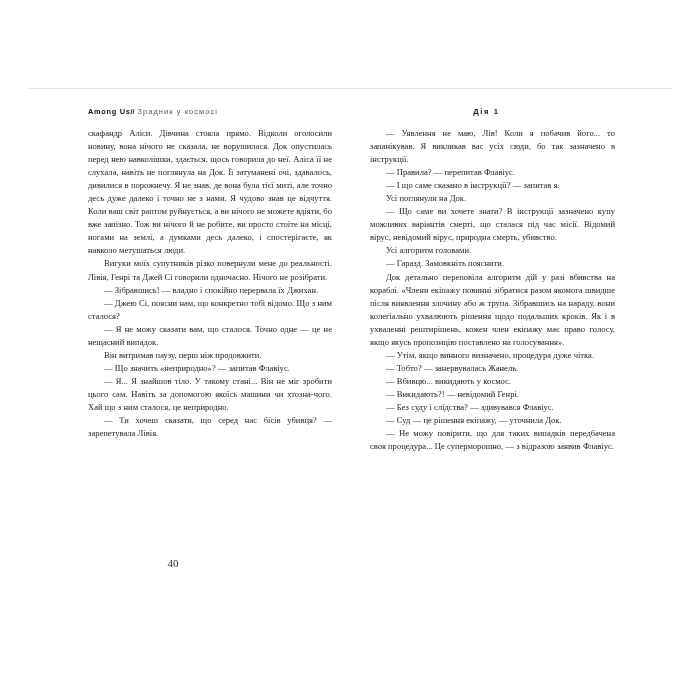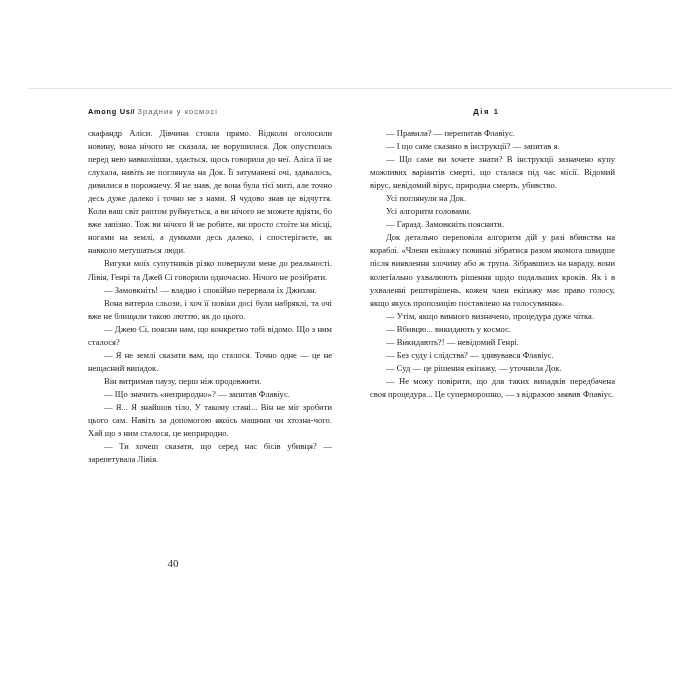--- a/index.html
+++ b/index.html
@@ -108,47 +108,48 @@
 <div id="book-spread">
 
   <div class="page page-left">
     <div class="running-head left">
       <span class="rh-brand">Among Us</span><span class="rh-sep">//</span> <span class="rh-sub">Зрадник у космосі</span>
     </div>
 
     <div class="body-col">
       <p class="noind">скафандр Аліси. Дівчина стояла прямо. Відколи оголосили новину, вона нічого не сказала, не ворушилася. Док опустилась перед нею навколішки, здається, щось говорила до неї. Аліса її не слухала, навіть не поглянула на Док. Її затуманені очі, здавалось, дивилися в порожнечу. Я не знав, де вона була тієї миті, але точно десь дуже далеко і точно не з нами. Я чудово знав це відчуття. Коли ваш світ раптом руйнується, а ви нічого не можете вдіяти, бо вже запізно. Тож ви нічого й не робите, ви просто стоїте на місці, ногами на землі, а думками десь далеко, і спостерігаєте, як навколо метушаться люди.</p>
       <p>Вигуки моїх супутників різко повернули мене до реальності. Лівія, Генрі та Джей Сі говорили одночасно. Нічого не розібрати.</p>
-      <p>— Замовкніть! — владно і спокійно перервала їх Джихан.</p>
-      <p>Вона витерла сльози, і хоч її повіки досі були набряклі, та очі вже не блищали такою люттю, як до цього.</p>
+      <p>— Зібравшись! — владно і спокійно перервала їх Джихан.</p>
       <p>— Джею Сі, поясни нам, що конкретно тобі відомо. Що з ним сталося?</p>
-      <p>— Я не землі сказати вам, що сталося. Точно одне — це не нещасний випадок.</p>
+      <p>— Я не можу сказати вам, що сталося. Точно одне — це не нещасний випадок.</p>
       <p>Він витримав паузу, перш ніж продовжити.</p>
       <p>— Що значить «неприродно»? — запитав Флавіус.</p>
       <p>— Я... Я знайшов тіло. У такому стані... Він не міг зробити цього сам. Навіть за допомогою якоїсь машини чи хтозна-чого. Хай що з ним сталося, це неприродно.</p>
       <p>— Ти хочеш сказати, що серед нас бісів убивця? — зарепетувала Лівія.</p>
     </div>
 
     <div class="folio left">40</div>
   </div>
 
   <div class="page page-right">
     <div class="running-head right">
       <span class="rh-act">Дія 1</span>
     </div>
 
     <div class="body-col">
+      <p>— Уявлення не маю, Лів! Коли я побачив його... то запанікував. Я викликав вас усіх сюди, бо так зазначено в інструкції.</p>
       <p>— Правила? — перепитав Флавіус.</p>
       <p>— І що саме сказано в інструкції? — запитав я.</p>
+      <p>Усі поглянули на Док.</p>
       <p>— Що саме ви хочете знати? В інструкції зазначено купу можливих варіантів смерті, що сталася під час місії. Відомий вірус, невідомий вірус, природна смерть, убивство.</p>
-      <p>Усі поглянули на Док.</p>
       <p>Усі алгоритм головами.</p>
       <p>— Гаразд. Замовкніть пояснити.</p>
       <p>Док детально переповіла алгоритм дій у разі вбивства на кораблі. «Члени екіпажу повинні зібратися разом якомога швидше після виявлення злочину або ж трупа. Зібравшись на нараду, вони колегіально ухвалюють рішення щодо подальших кроків. Як і в ухваленні рештирішень, кожен член екіпажу має право голосу, якщо якусь пропозицію поставлено на голосування».</p>
       <p>— Утім, якщо винного визначено, процедура дуже чітка.</p>
+      <p>— Тобто? — занервувалась Жанель.</p>
       <p>— Вбивцю... викидають у космос.</p>
       <p>— Викидають?! — невідомий Генрі.</p>
       <p>— Без суду і слідства? — здивувався Флавіус.</p>
       <p>— Суд — це рішення екіпажу, — уточнила Док.</p>
       <p>— Не можу повірити, що для таких випадків передбачена своя процедура... Це суперморошно, — з відразою заявив Флавіус.</p>
     </div>
 
   </div>
 
 </div>

